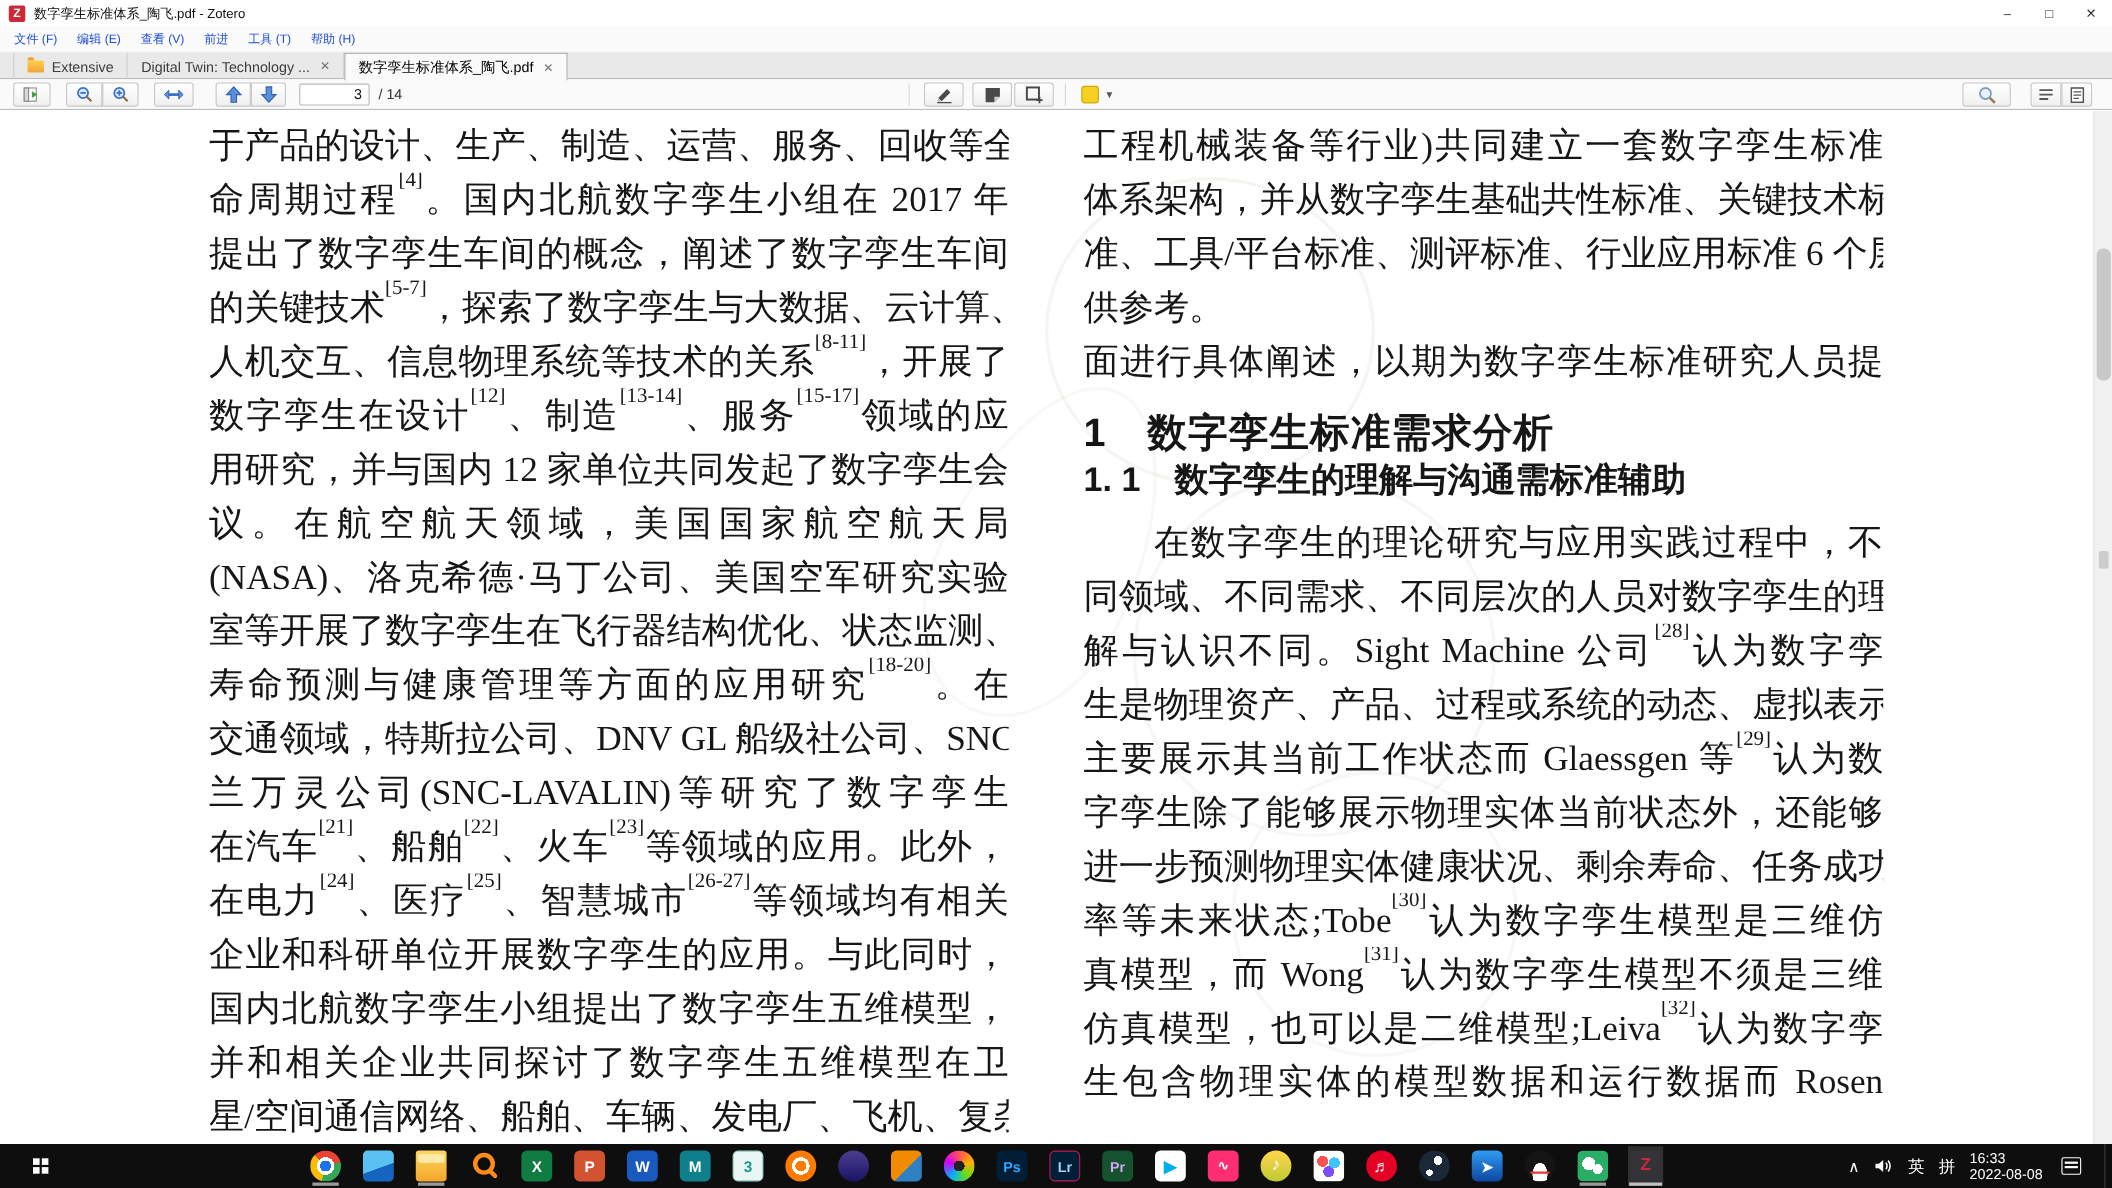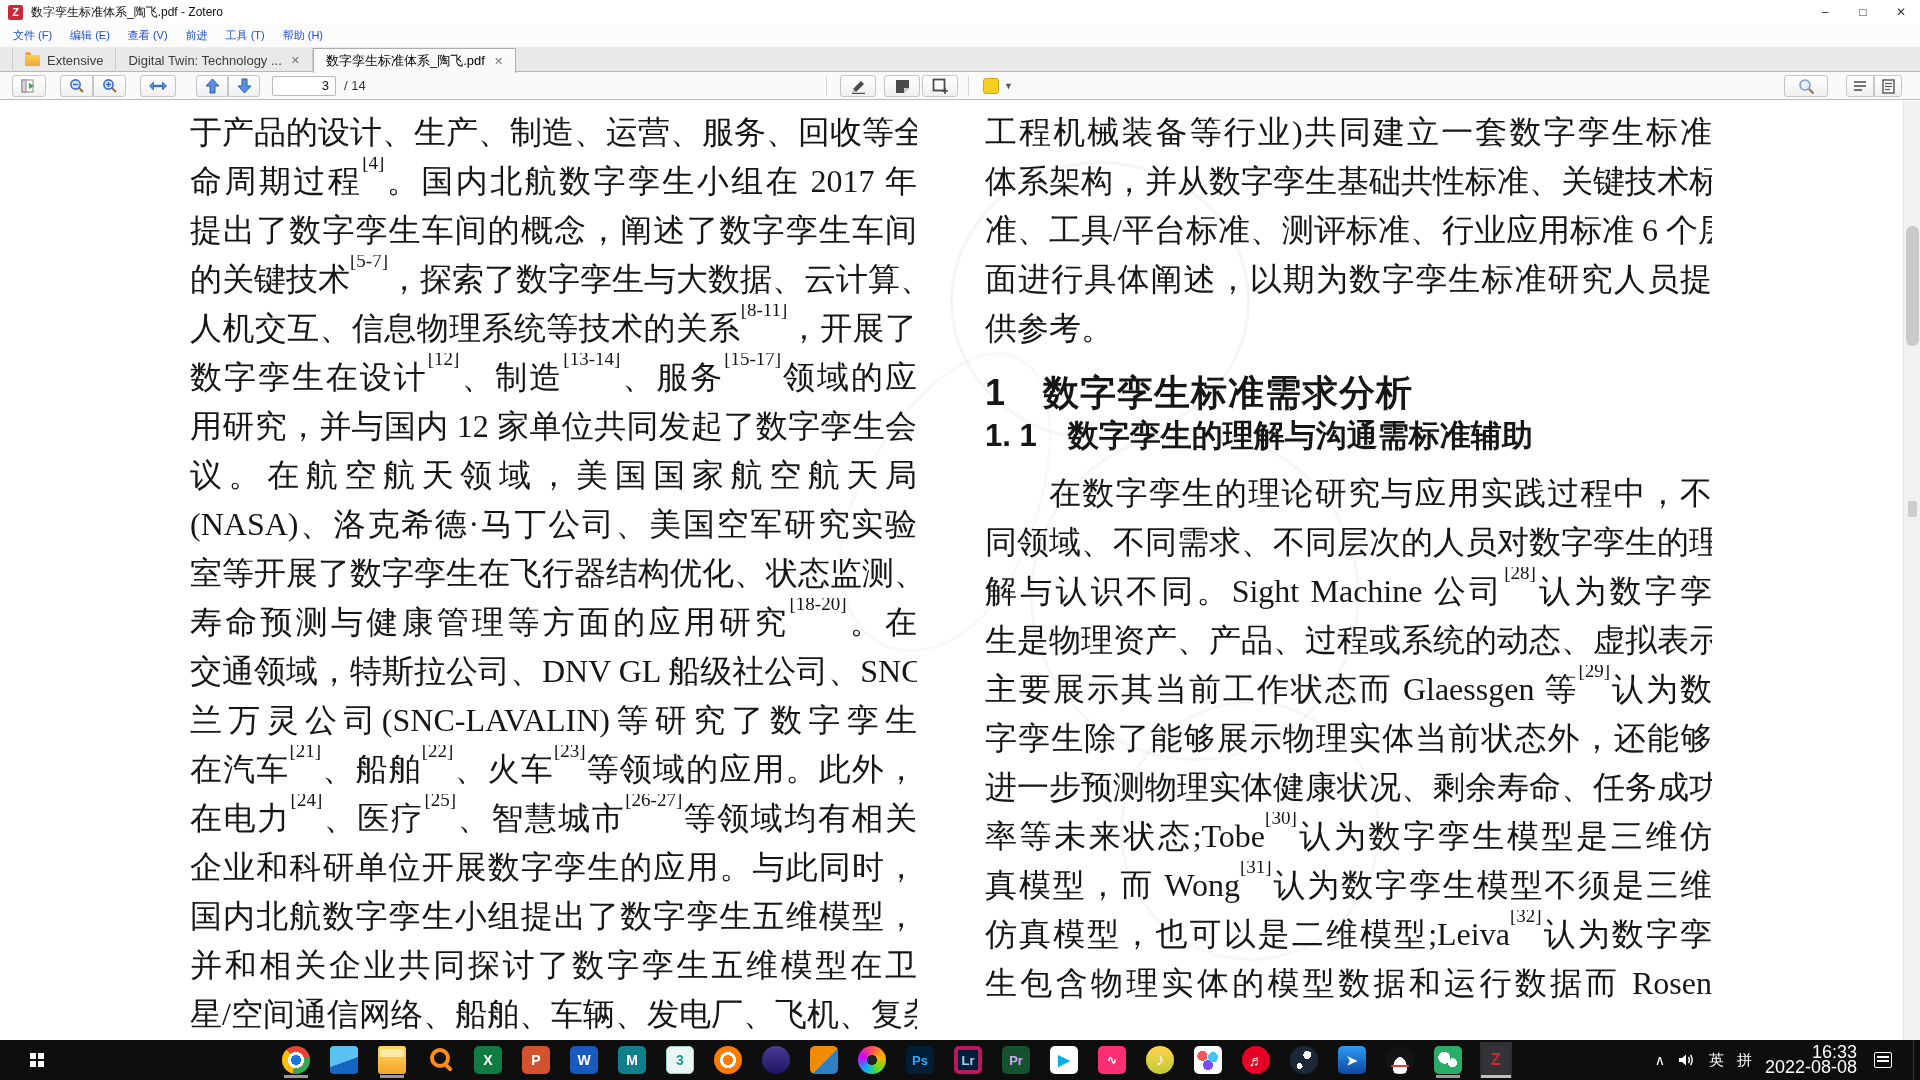--- a/index.html
+++ b/index.html
@@ -81,39 +81,39 @@
   .ic-excel { background:#107c41; }
   .ic-powerpoint { background:#d35230; }
   .ic-word { background:#185abd; }
   .ic-maya { background:#0e7f8b; }
   .ic-max3ds { background:#eaf6f4; color:#1b9a8a; border:1px solid #9fd6cc; }
   .ic-recorder { border-radius:50%; background:radial-gradient(circle, #ff7b00 0 5px, #fff 5px 8px, #ff7b00 8px); }
   .ic-eclipse { border-radius:50%; background:linear-gradient(#4b3d8f,#1b1464); }
   .ic-vmware { background:linear-gradient(135deg,#f38b00 0 55%, #2f80c3 55%); }
   .ic-davinci { border-radius:50%; background:radial-gradient(circle, #222 0 5px, transparent 5px), conic-gradient(#ff5252,#ffb300,#64dd17,#00b0ff,#d500f9,#ff5252); }
   .ic-photoshop { background:#001e36; color:#31a8ff; font-size:13px; }
-  .ic-lightroom { background:#001e36; color:#9bd0ff; font-size:13px; border:4px solid #be185d; }
+  .ic-lightroom { background:#001e36; color:#9bd0ff; font-size:13px; border:1px solid #be185d; }
   .ic-premiere { background:#14532d; color:#d0a5f5; font-size:13px; }
   .ic-tencent-video { background:#fff; color:#00aeec; font-size:15px; }
   .ic-pink-video { background:#ff2e72; font-size:12px; }
   .ic-qq-music { border-radius:50%; background:linear-gradient(#ffd54f,#c0ca33); color:#fff; font-size:16px; }
   .ic-photo-app { background:radial-gradient(circle at 30% 35%, #ff5252 0 5px, transparent 5px), radial-gradient(circle at 68% 40%, #40c4ff 0 5px, transparent 5px), radial-gradient(circle at 50% 68%, #7c4dff 0 5px, transparent 5px), #fff; }
   .ic-netease-music { border-radius:50%; background:#e60026; font-size:15px; }
   .ic-steam { border-radius:50%; background:radial-gradient(circle at 62% 32%, #fff 0 4px, transparent 4px), radial-gradient(circle at 34% 72%, #fff 0 3px, transparent 3px), #1b2838; }
   .ic-blue-bird { background:linear-gradient(#2f9bf4,#0d47a1); font-size:13px; }
   .ic-qq { border-radius:50%; background:radial-gradient(ellipse at 50% 78%, #fff 0 34%, transparent 35%), #141414; position:relative; }
   .ic-qq::after { content:""; position:absolute; bottom:7px; left:5px; right:5px; height:2px; background:#e53935; border-radius:2px; }
   .ic-wechat { background:radial-gradient(circle at 37% 42%, #fff 0 6px, transparent 6px), radial-gradient(circle at 66% 60%, #fff 0 4.5px, transparent 4.5px), #2aae67; }
   .ic-zotero { background:#333338; color:#cc2936; font-size:16px; }
 
   
   .tray { margin-left:auto; display:flex; align-items:center; gap:13px; color:#fff; padding-right:2px; height:40px; }
   .tray .glyph { font-size:14px; }
   .ime { font-size:15px; }
-  .clock { text-align:right; font-size:18px; line-height:15px; }
+  .clock { text-align:left; font-size:13px; line-height:15px; }
   .notif { width:18px; height:16px; border:1.5px solid #fff; border-radius:2px; position:relative; margin-left:4px; }
   .notif::before { content:""; position:absolute; top:3px; left:2px; right:2px; height:1.5px; background:#fff; box-shadow:0 4px 0 #fff; }
   .show-desktop { width:5px; height:40px; border-left:1px solid #3a3a3a; margin-left:8px; }
 </style>
 </head>
 <body>
 
 <div class="screen">
 
   <div class="titlebar">
@@ -267,22 +267,22 @@
         <div class="pline">企业和科研单位开展数字孪生的应用。与此同时，</div>
         <div class="pline">国内北航数字孪生小组提出了数字孪生五维模型，</div>
         <div class="pline">并和相关企业共同探讨了数字孪生五维模型在卫</div>
         <div class="pline">星/空间通信网络、船舶、车辆、发电厂、飞机、复杂机</div>
       </div>
     <div class="col col-right">
       <div id="right-intro">
           <div class="pline">工程机械装备等行业)共同建立一套数字孪生标准</div>
           <div class="pline">体系架构，并从数字孪生基础共性标准、关键技术标</div>
           <div class="pline">准、工具/平台标准、测评标准、行业应用标准 6 个层</div>
+          <div class="pline short">供参考。</div>
           <div class="pline">面进行具体阐述，以期为数字孪生标准研究人员提</div>
-          <div class="pline short">供参考。</div>
         </div>
       <div class="h1">1　数字孪生标准需求分析</div>
       <div class="h2">1. 1　数字孪生的理解与沟通需标准辅助</div>
       <div class="rbody" id="right-body">
           <div class="pline indent">在数字孪生的理论研究与应用实践过程中，不</div>
           <div class="pline">同领域、不同需求、不同层次的人员对数字孪生的理</div>
           <div class="pline">解与认识不同。Sight Machine 公司<sup>[28]</sup>认为数字孪</div>
           <div class="pline">生是物理资产、产品、过程或系统的动态、虚拟表示，</div>
           <div class="pline">主要展示其当前工作状态而 Glaessgen 等<sup>[29]</sup>认为数</div>
           <div class="pline">字孪生除了能够展示物理实体当前状态外，还能够</div>

